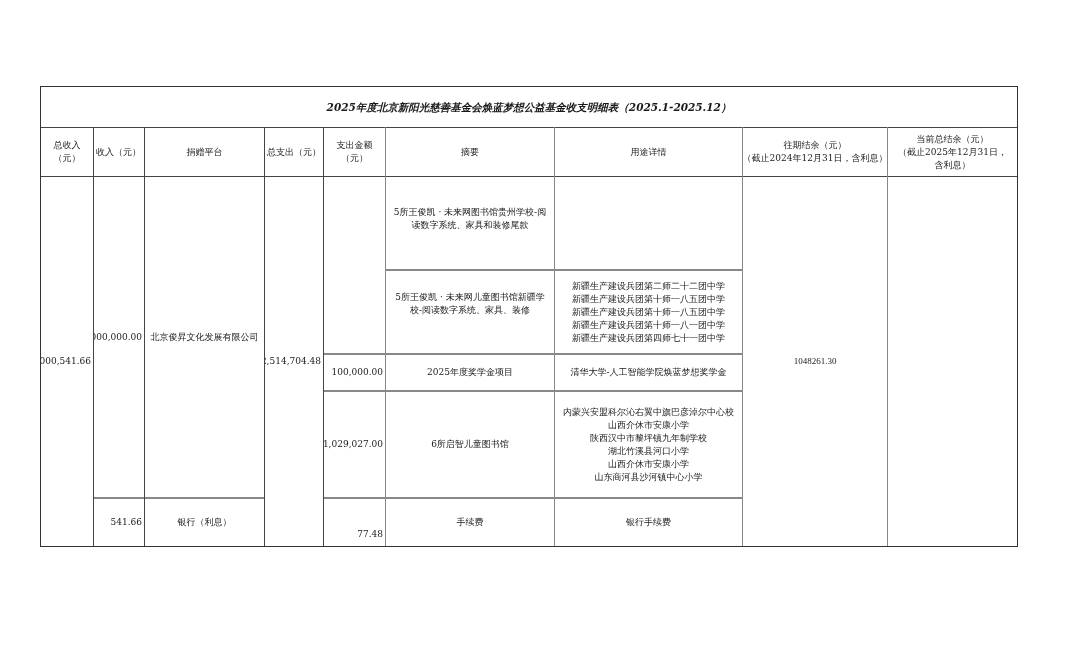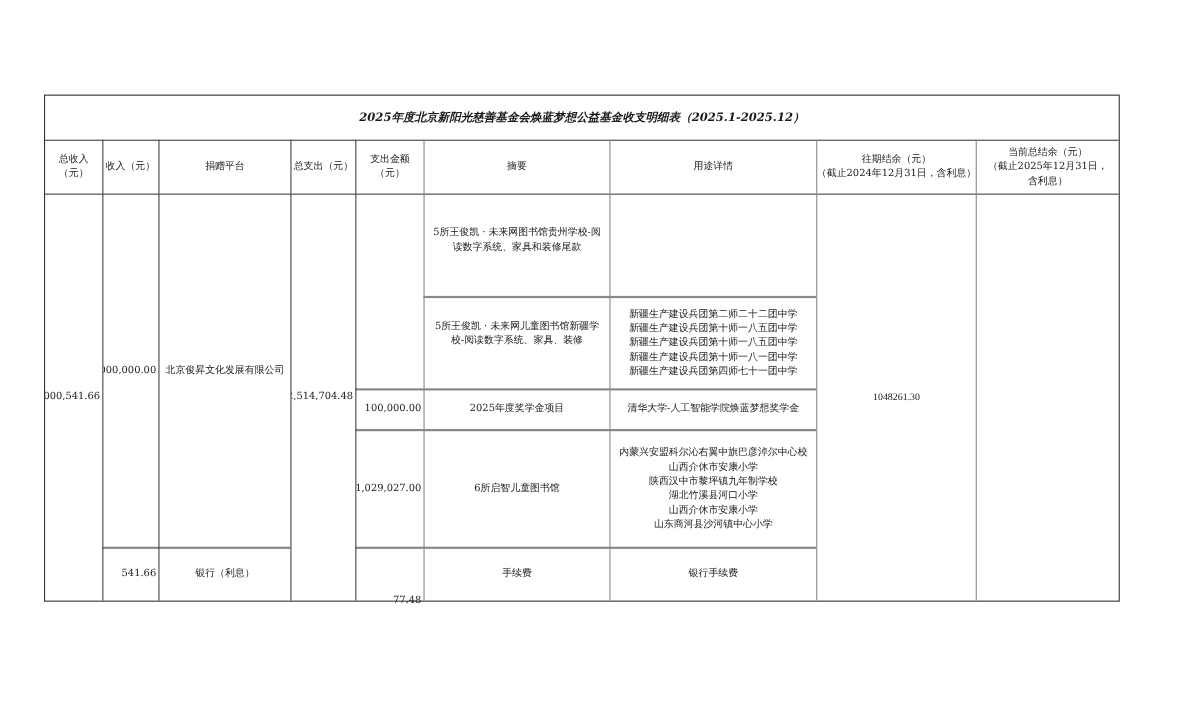--- a/index.html
+++ b/index.html
@@ -128,18 +128,18 @@
     <div class="stack">
       <span>内蒙兴安盟科尔沁右翼中旗巴彦淖尔中心校</span>
       <span>山西介休市安康小学</span>
       <span>陕西汉中市黎坪镇九年制学校</span>
       <span>湖北竹溪县河口小学</span>
       <span>山西介休市安康小学</span>
       <span>山东商河县沙河镇中心小学</span>
     </div>
   </div>
 
-  <div class="cell right" style="left:283px;top:436px;width:61px;height:47px;">77.48</div>
+  <div class="cell right" style="left:283px;top:424px;width:61px;height:47px;">77.48</div>
   <div class="cell" style="left:345px;top:412px;width:168px;height:47px;">手续费</div>
   <div class="cell" style="left:514px;top:412px;width:187px;height:47px;">银行手续费</div>
 
   <div class="cell" style="left:702px;top:90px;width:144px;height:369px;font-family:Liberation Serif, serif;">1048261.30</div>
 </div>
 
 </body></html>

